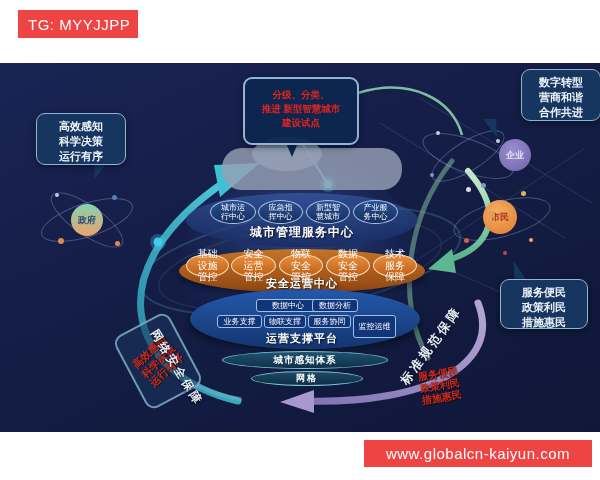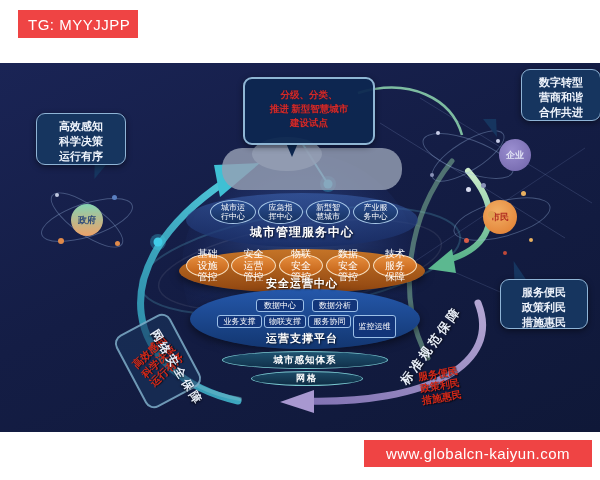--- a/index.html
+++ b/index.html
@@ -102,21 +102,21 @@
       <path d="M 468 108 C 505 150, 492 185, 445 198" fill="none" stroke="url(#gGreen)" stroke-width="6" stroke-linecap="round"></path>
       <polygon points="452,186 428,206 456,210" fill="#5cb890"></polygon>
 
       <path d="M 452 98 C 406 155, 396 240, 428 295" fill="none" stroke="#8cc8a0" stroke-width="5" opacity=".5" stroke-linecap="round"></path>
 
       <path d="M 478 240 C 502 300, 430 342, 302 338" fill="none" stroke="url(#gPurple)" stroke-width="7" stroke-linecap="round" opacity=".9"></path>
       <polygon points="314,327 280,339 314,350" fill="#a898d0"></polygon>
       <path d="M 240 336 C 205 330, 185 318, 172 303" fill="none" stroke="#70b8c8" stroke-width="4" opacity=".5" stroke-linecap="round"></path>
     </svg>
 
-    <div class="callout vision" style="left:243px; top:14px; width:132px; height:68px; padding-top:9px;">
+    <div class="callout vision" style="left:243px; top:14px; width:116px; height:68px; padding-top:9px;">
       <div>分级、分类、</div>
       <div>推进 新型智慧城市</div>
       <div>建设试点</div>
     </div>
     <div class="tail" style="left:286px; top:80px; border-left:6px solid transparent; border-right:6px solid transparent; border-top:14px solid #0d2750;"></div>
 
     <div class="callout" style="left:36px; top:50px; width:90px; height:52px;">
       <div>高效感知</div>
       <div>科学决策</div>
       <div>运行有序</div>
@@ -205,21 +205,21 @@
     <div class="pill orangepill" style="left:326px; top:191px; width:44px; height:23px;">
       <span style="width:24px;">数据安全管控</span>
       </div>
     <div class="pill orangepill" style="left:373px; top:191px; width:44px; height:23px;">
       <span style="width:24px;">技术服务保障</span>
       </div>
     <div class="bandlabel" style="left:202px; top:213px; width:200px; font-size:11px;">安全运营中心</div>
 
     <div class="band" style="left:190px; top:226px; width:230px; height:60px; z-index:21;
          background:linear-gradient(180deg,#2558ab,#123670); box-shadow:0 3px 8px rgba(0,0,0,.5);"></div>
-    <div class="box" style="left:256px; top:236px; width:48px; height:13px;">
+    <div class="box" style="left:256px; top:236px; width:64px; height:13px;">
       <span>数据中心</span>
       </div>
     <div class="box" style="left:312px; top:236px; width:46px; height:13px;">
       <span>数据分析</span>
       </div>
     <div class="box" style="left:217px; top:252px; width:45px; height:13px;">
       <span>业务支撑</span>
       </div>
     <div class="box" style="left:264px; top:252px; width:42px; height:13px;">
       <span>物联支撑</span>

